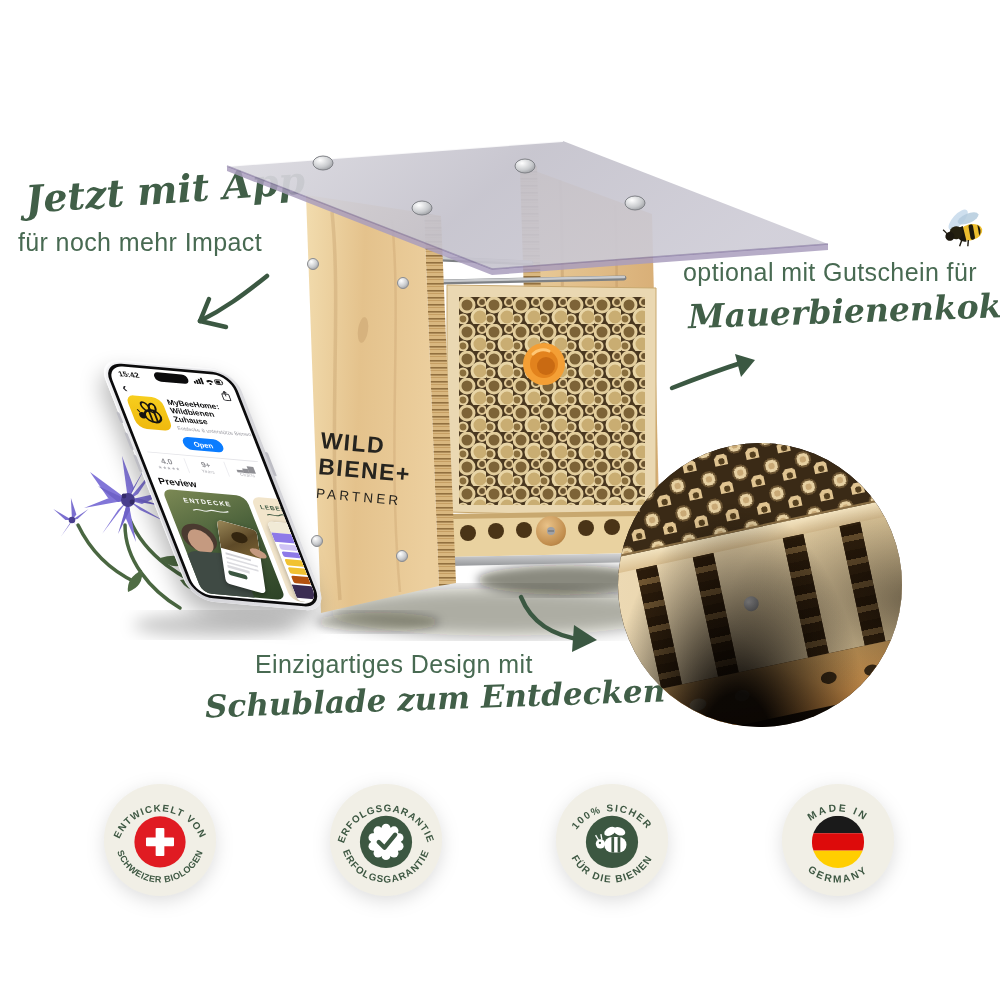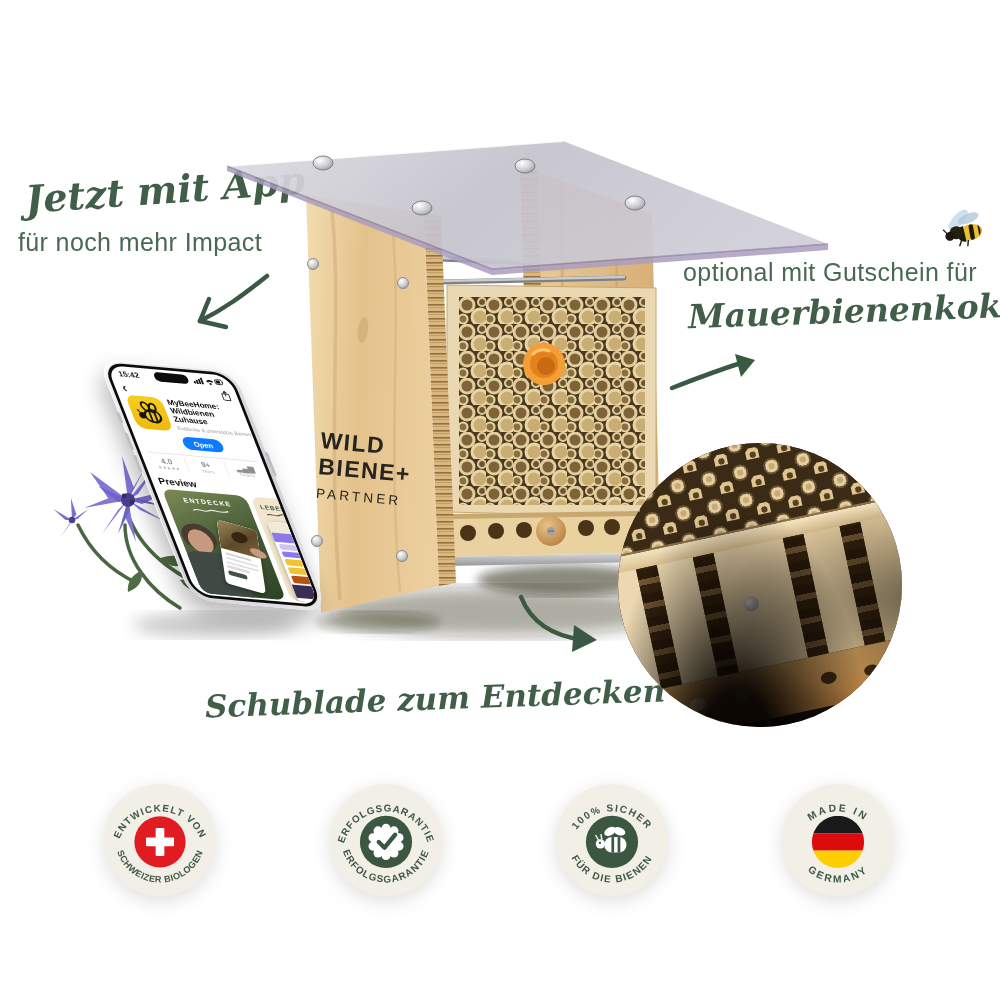--- a/index.html
+++ b/index.html
@@ -416,20 +416,21 @@
     <polygon points="755,360 735,354 741,377" fill="#3b5842"></polygon>
     <polygon points="597,640 574,625 572,652" fill="#3b5842"></polygon>
   </svg>
 
   <div class="abs ann-script" style="left:25px;top:168px;width:260px;font-size:38px;transform:rotate(-4deg)">Jetzt mit App</div>
   <div class="abs ann-sans" style="left:680px;top:258px;width:300px">optional mit Gutschein für</div>
 
   <div class="abs ann-sans" style="left:10px;top:228px;width:260px">für noch mehr Impact</div>
   <div class="abs ann-script" style="left:688px;top:292px;width:300px;font-size:33px;transform:rotate(-2deg)">Mauerbienenkokons</div>
 
+  <div class="abs ann-sans" style="left:255px;top:650px;width:275px">Einzigartiges Design mit</div>
   <div class="abs ann-script" style="left:205px;top:682px;width:370px;font-size:31px;transform:rotate(-2deg)">Schublade zum Entdecken</div>
 
   <div class="abs badge" style="left:102px;top:782px;z-index:8">
     <svg viewBox="0 0 120 120" width="116" height="116">
       <circle cx="60" cy="60" r="58" fill="#f1efe6"></circle>
       <path id="arcT0" d="M16,66 A45,45 0 0 1 104,66" fill="none"></path>
       <path id="arcB0" d="M13,57 A47,47 0 0 0 107,57" fill="none"></path>
       <text font-size="10.2" letter-spacing="1.2" text-anchor="middle"><textPath href="#arcT0" startOffset="50%">ENTWICKELT VON</textPath></text>
       <text font-size="9.4" letter-spacing=".4" text-anchor="middle"><textPath href="#arcB0" startOffset="50%">SCHWEIZER BIOLOGEN</textPath></text>
       <g>

